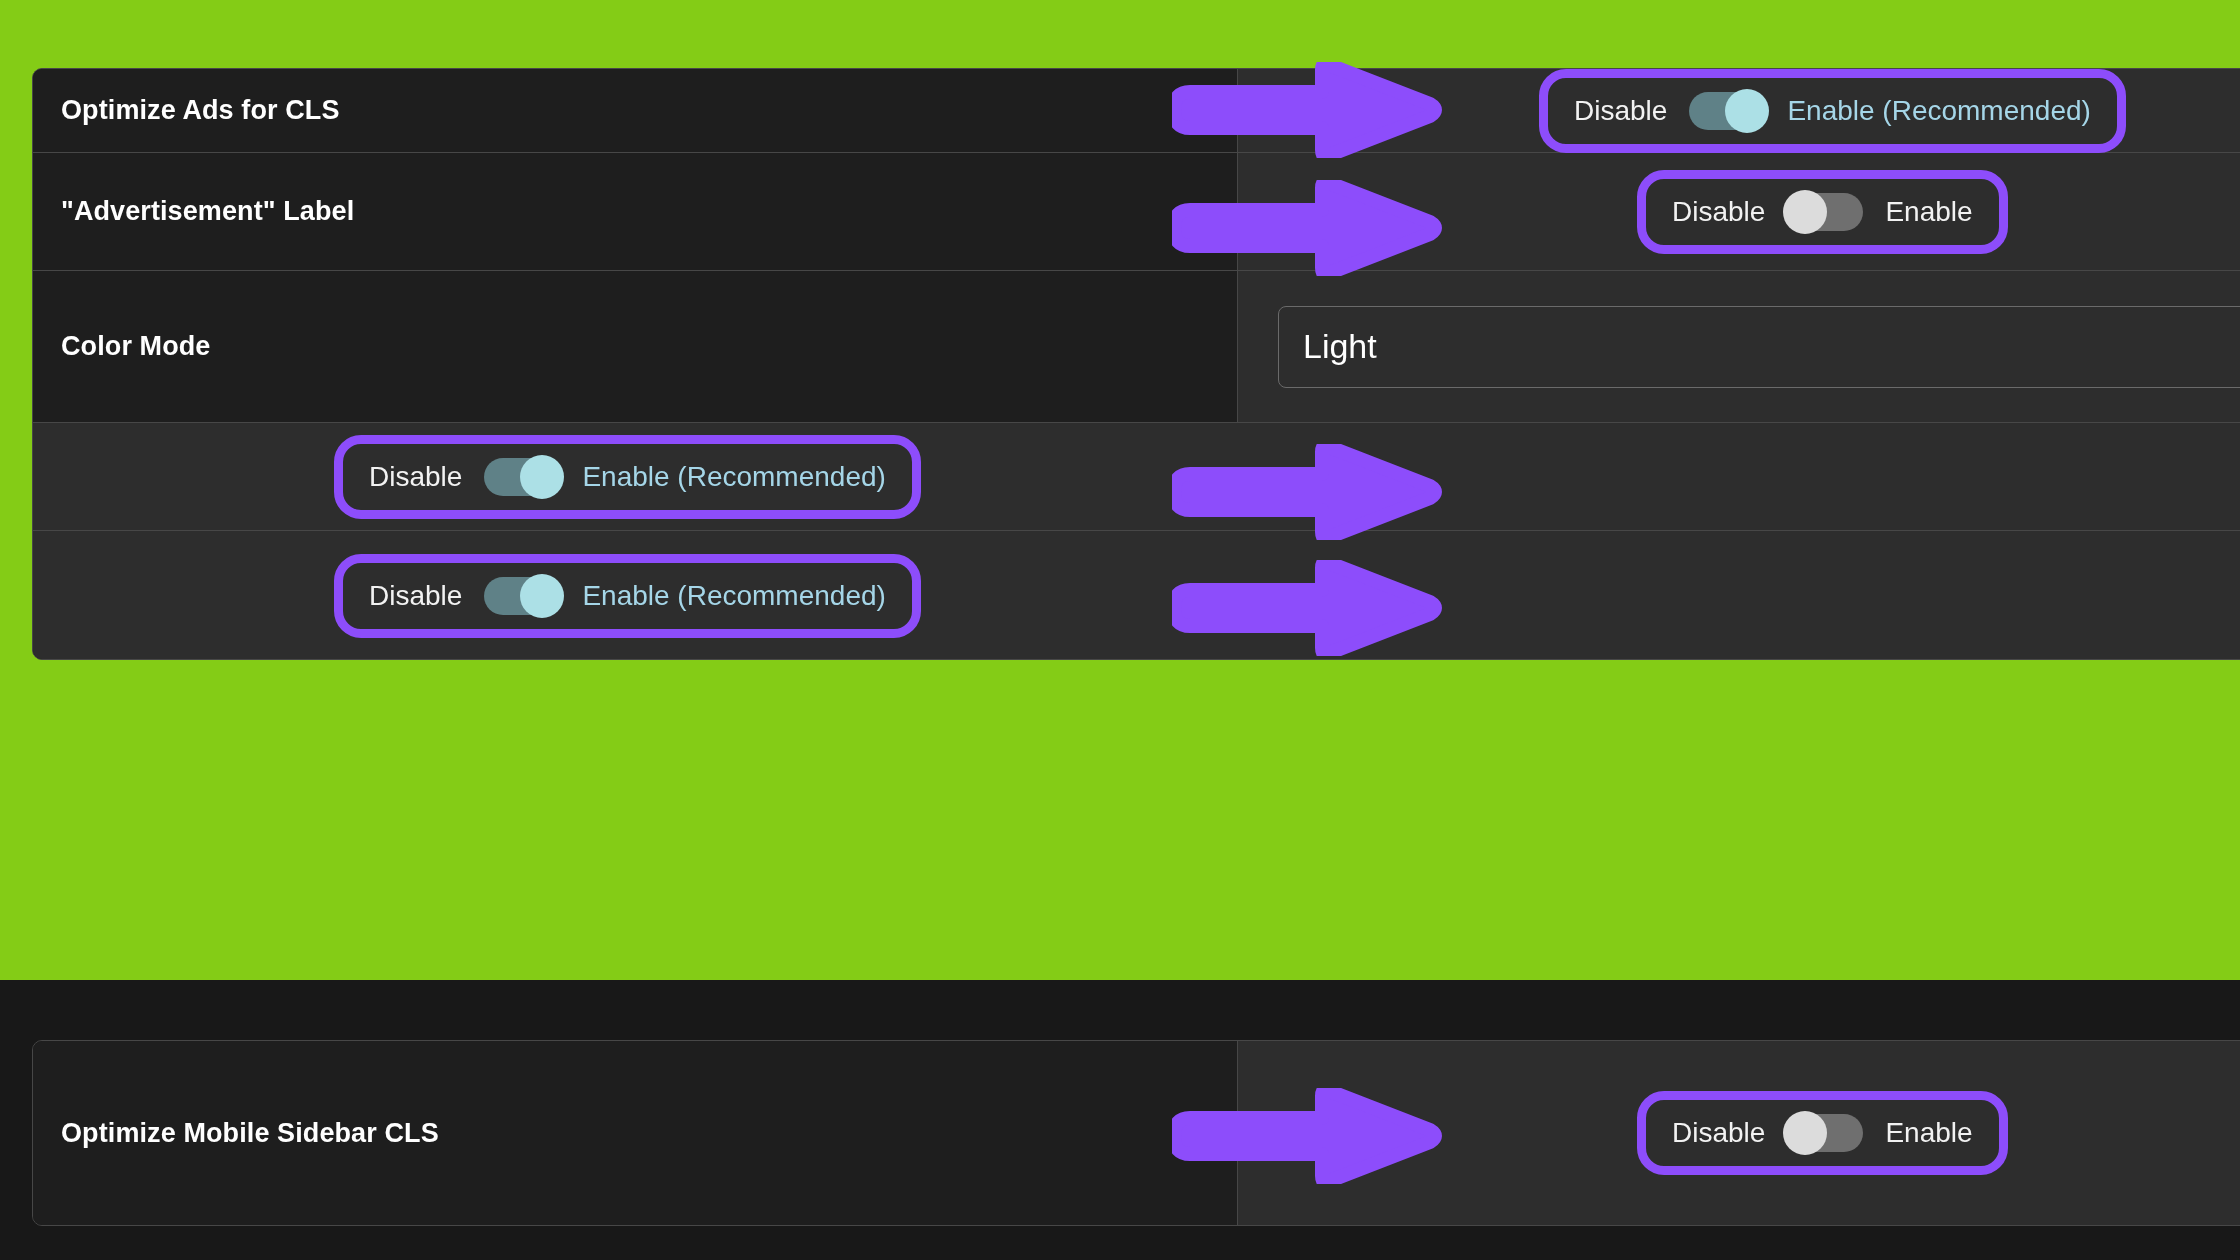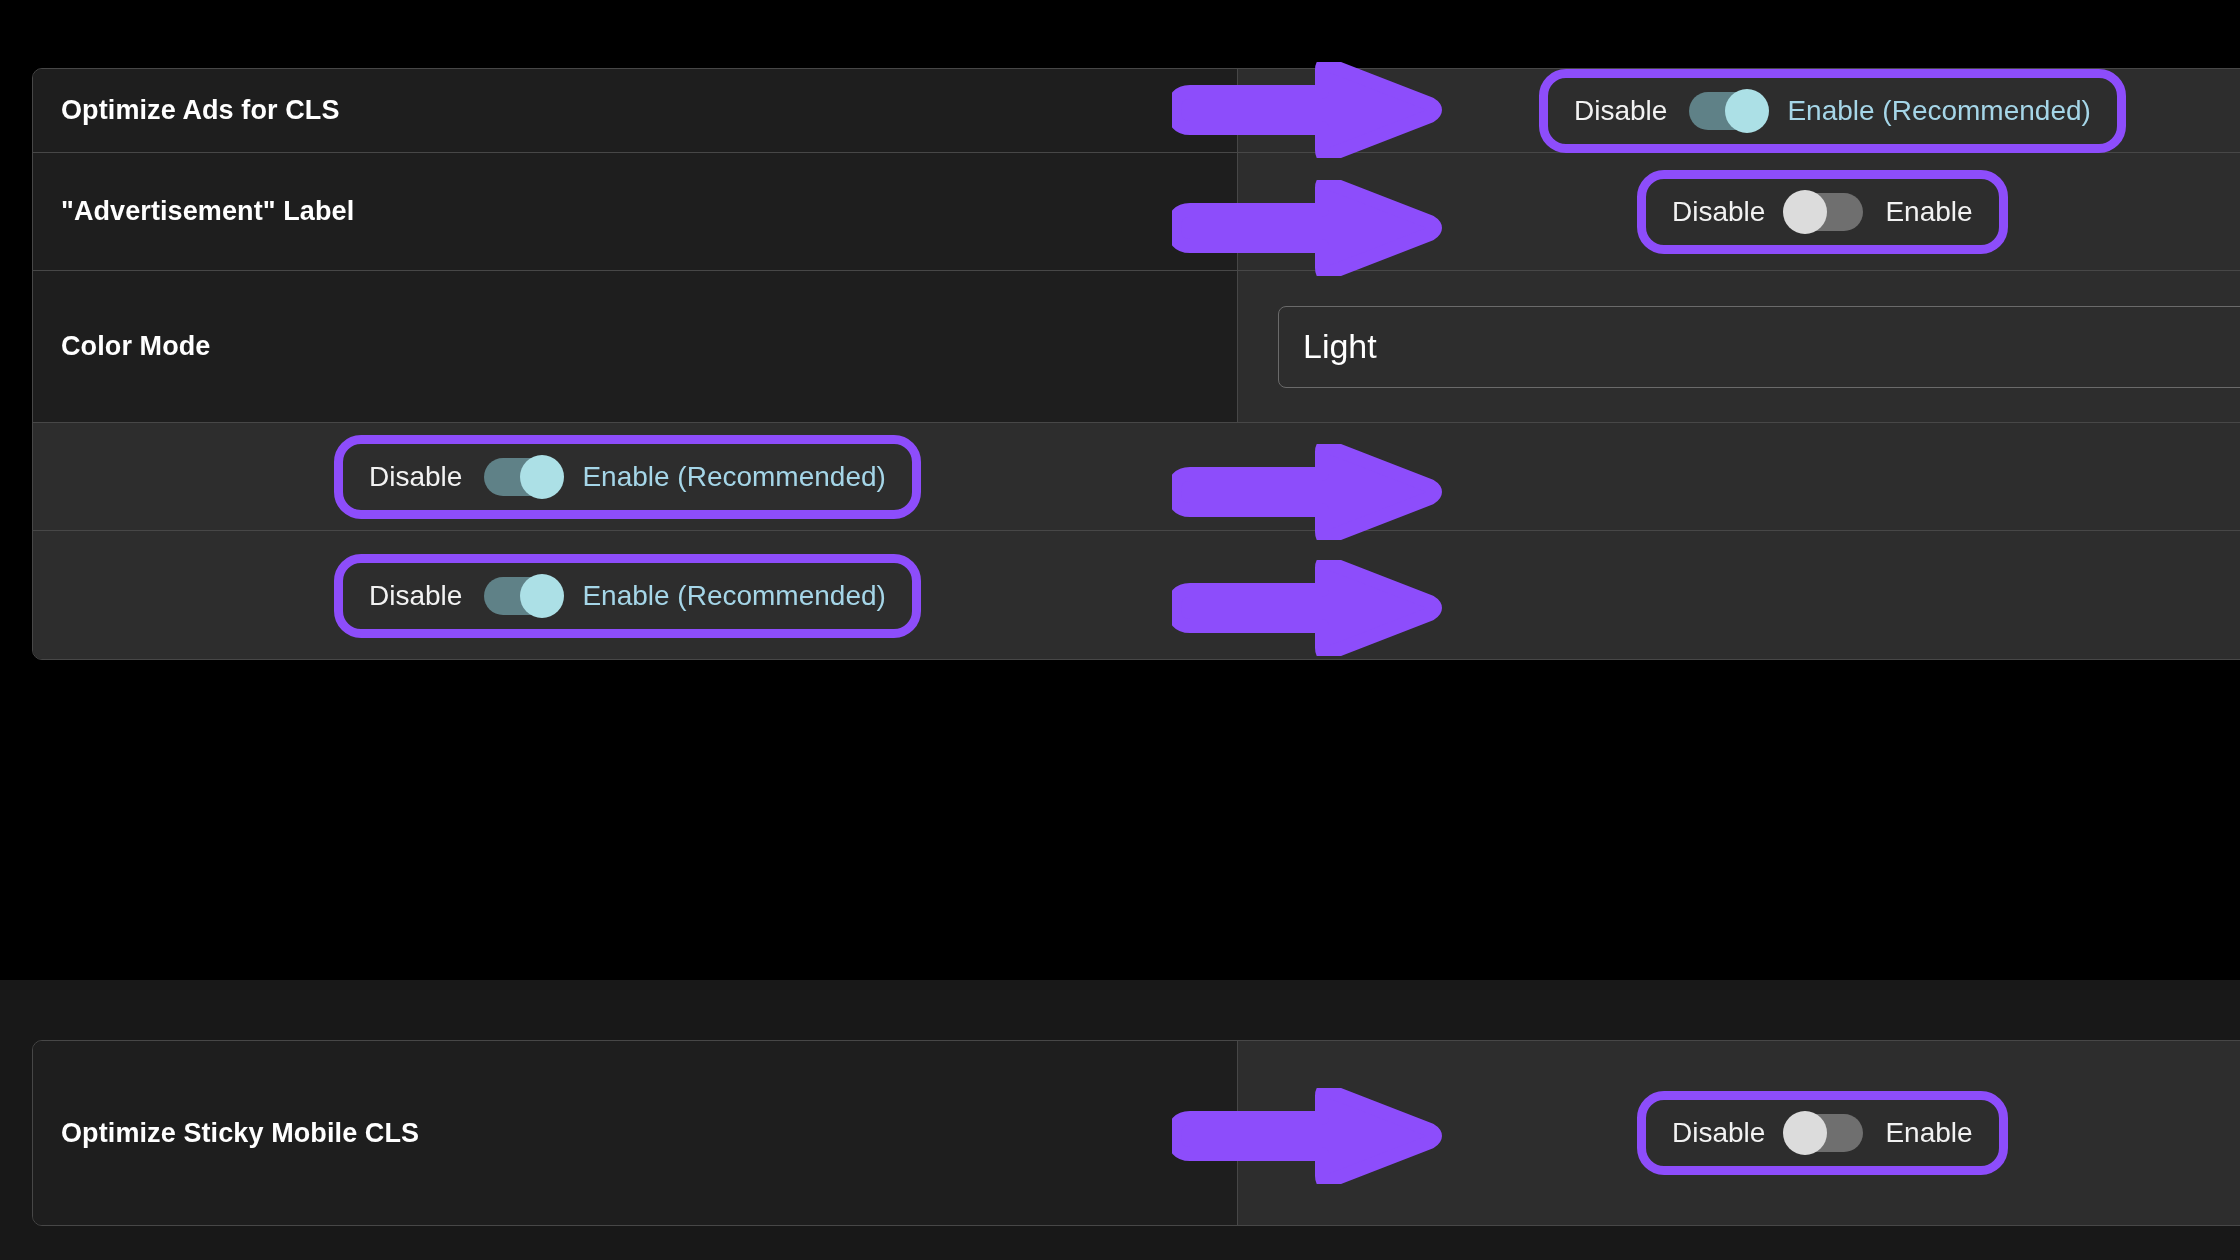--- a/index.html
+++ b/index.html
@@ -9,21 +9,21 @@
     height: 1260px;
     background: #181818;
     font-family: "Liberation Sans", sans-serif;
     overflow: hidden;
   }
 
   #stage {
     position: relative;
     width: 2240px;
     height: 980px;
-    background: #000000;
+    background: #84cc16;
   }
 
   
   .card {
     position: absolute;
     left: 32px;
     width: 2260px;              
     background: #1e1e1e;
     border: 1px solid #474747;
     border-radius: 10px;
@@ -205,21 +205,21 @@
           <span class="tg-text on-label active">Enable (Recommended)</span>
         </div>
       </div>
     </div>
 
   </div>
 
   <div class="card" id="card-extra">
     <div class="row" style="height:184px;">
       <div class="row-label">
-        <span>Optimize Sticky Mobile CLS</span>
+        <span>Optimize Mobile Sidebar CLS</span>
       </div>
       <div class="row-control">
         <div class="toggle-wrap highlight" style="margin-left:368px;">
           <span class="tg-text off-label">Disable</span>
           <span class="switch off">
             <span class="knob"></span>
           </span>
           <span class="tg-text on-label">Enable</span>
         </div>
       </div>

